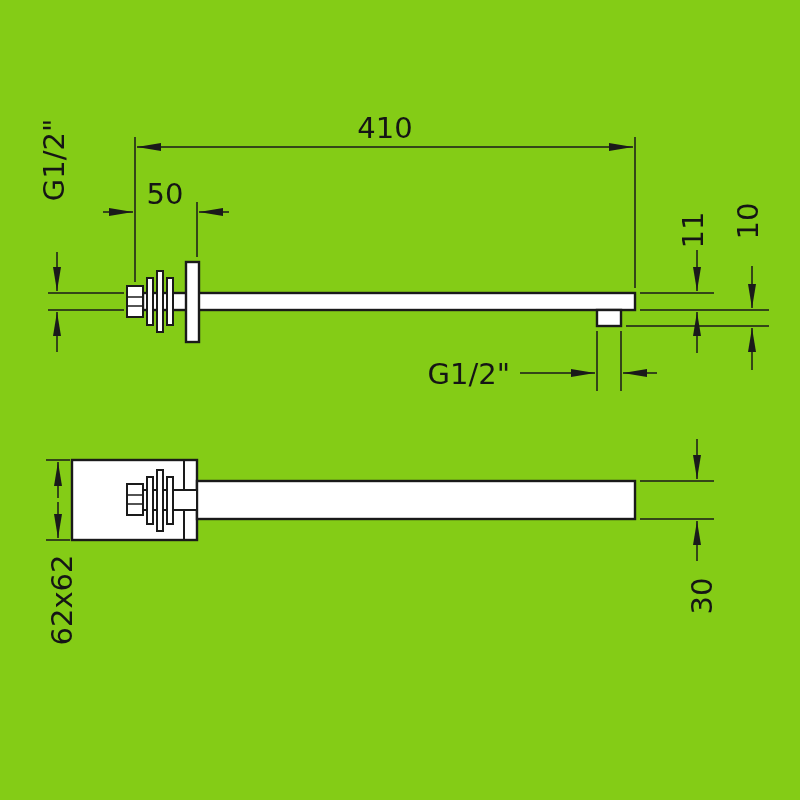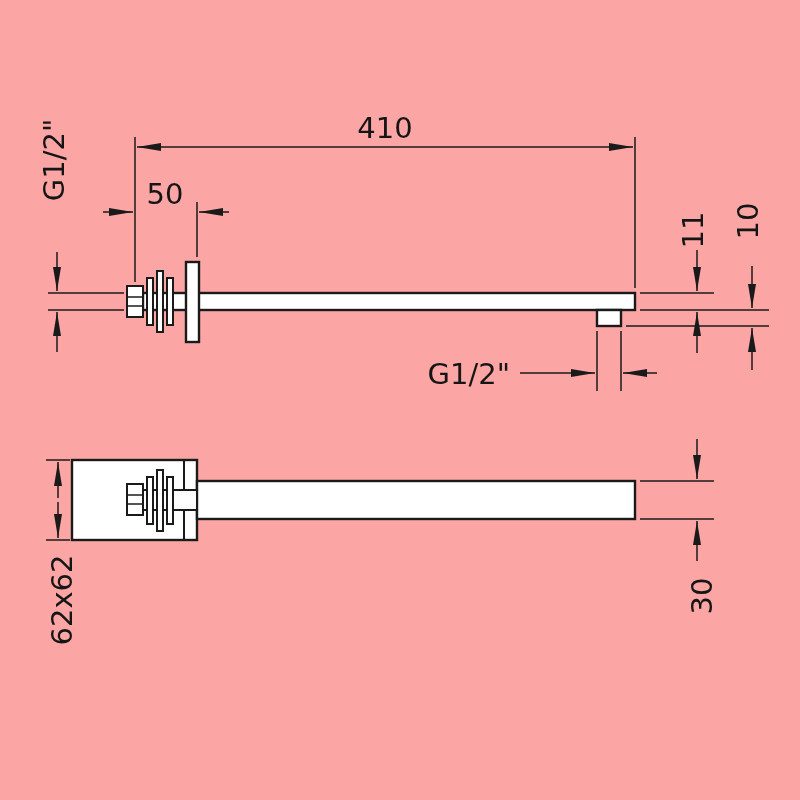--- a/index.html
+++ b/index.html
@@ -1,16 +1,16 @@
 <!DOCTYPE html>
 <html><head>
 <meta charset="utf-8">
 <style>
   html, body { margin: 0; padding: 0; background: #ffffff; }
-  .canvas { position: relative; width: 800px; height: 800px; background: #fca5a5; overflow: hidden; }
+  .canvas { position: relative; width: 800px; height: 800px; background: #84cc16; overflow: hidden; }
   svg text {
     fill: #151515;
     font-family: "DejaVu Sans", "Liberation Sans", sans-serif;
     font-size: 29px;
   }
   .obj  { fill: #ffffff; stroke: #1a1a1a; stroke-width: 2.4; }
   .obj2 { fill: #ffffff; stroke: #1a1a1a; stroke-width: 2; }
   .ln   { stroke: #1a1a1a; stroke-width: 2; fill: none; }
   .dim  { stroke: #1a1a1a; stroke-width: 1.5; fill: none; }
 </style>

